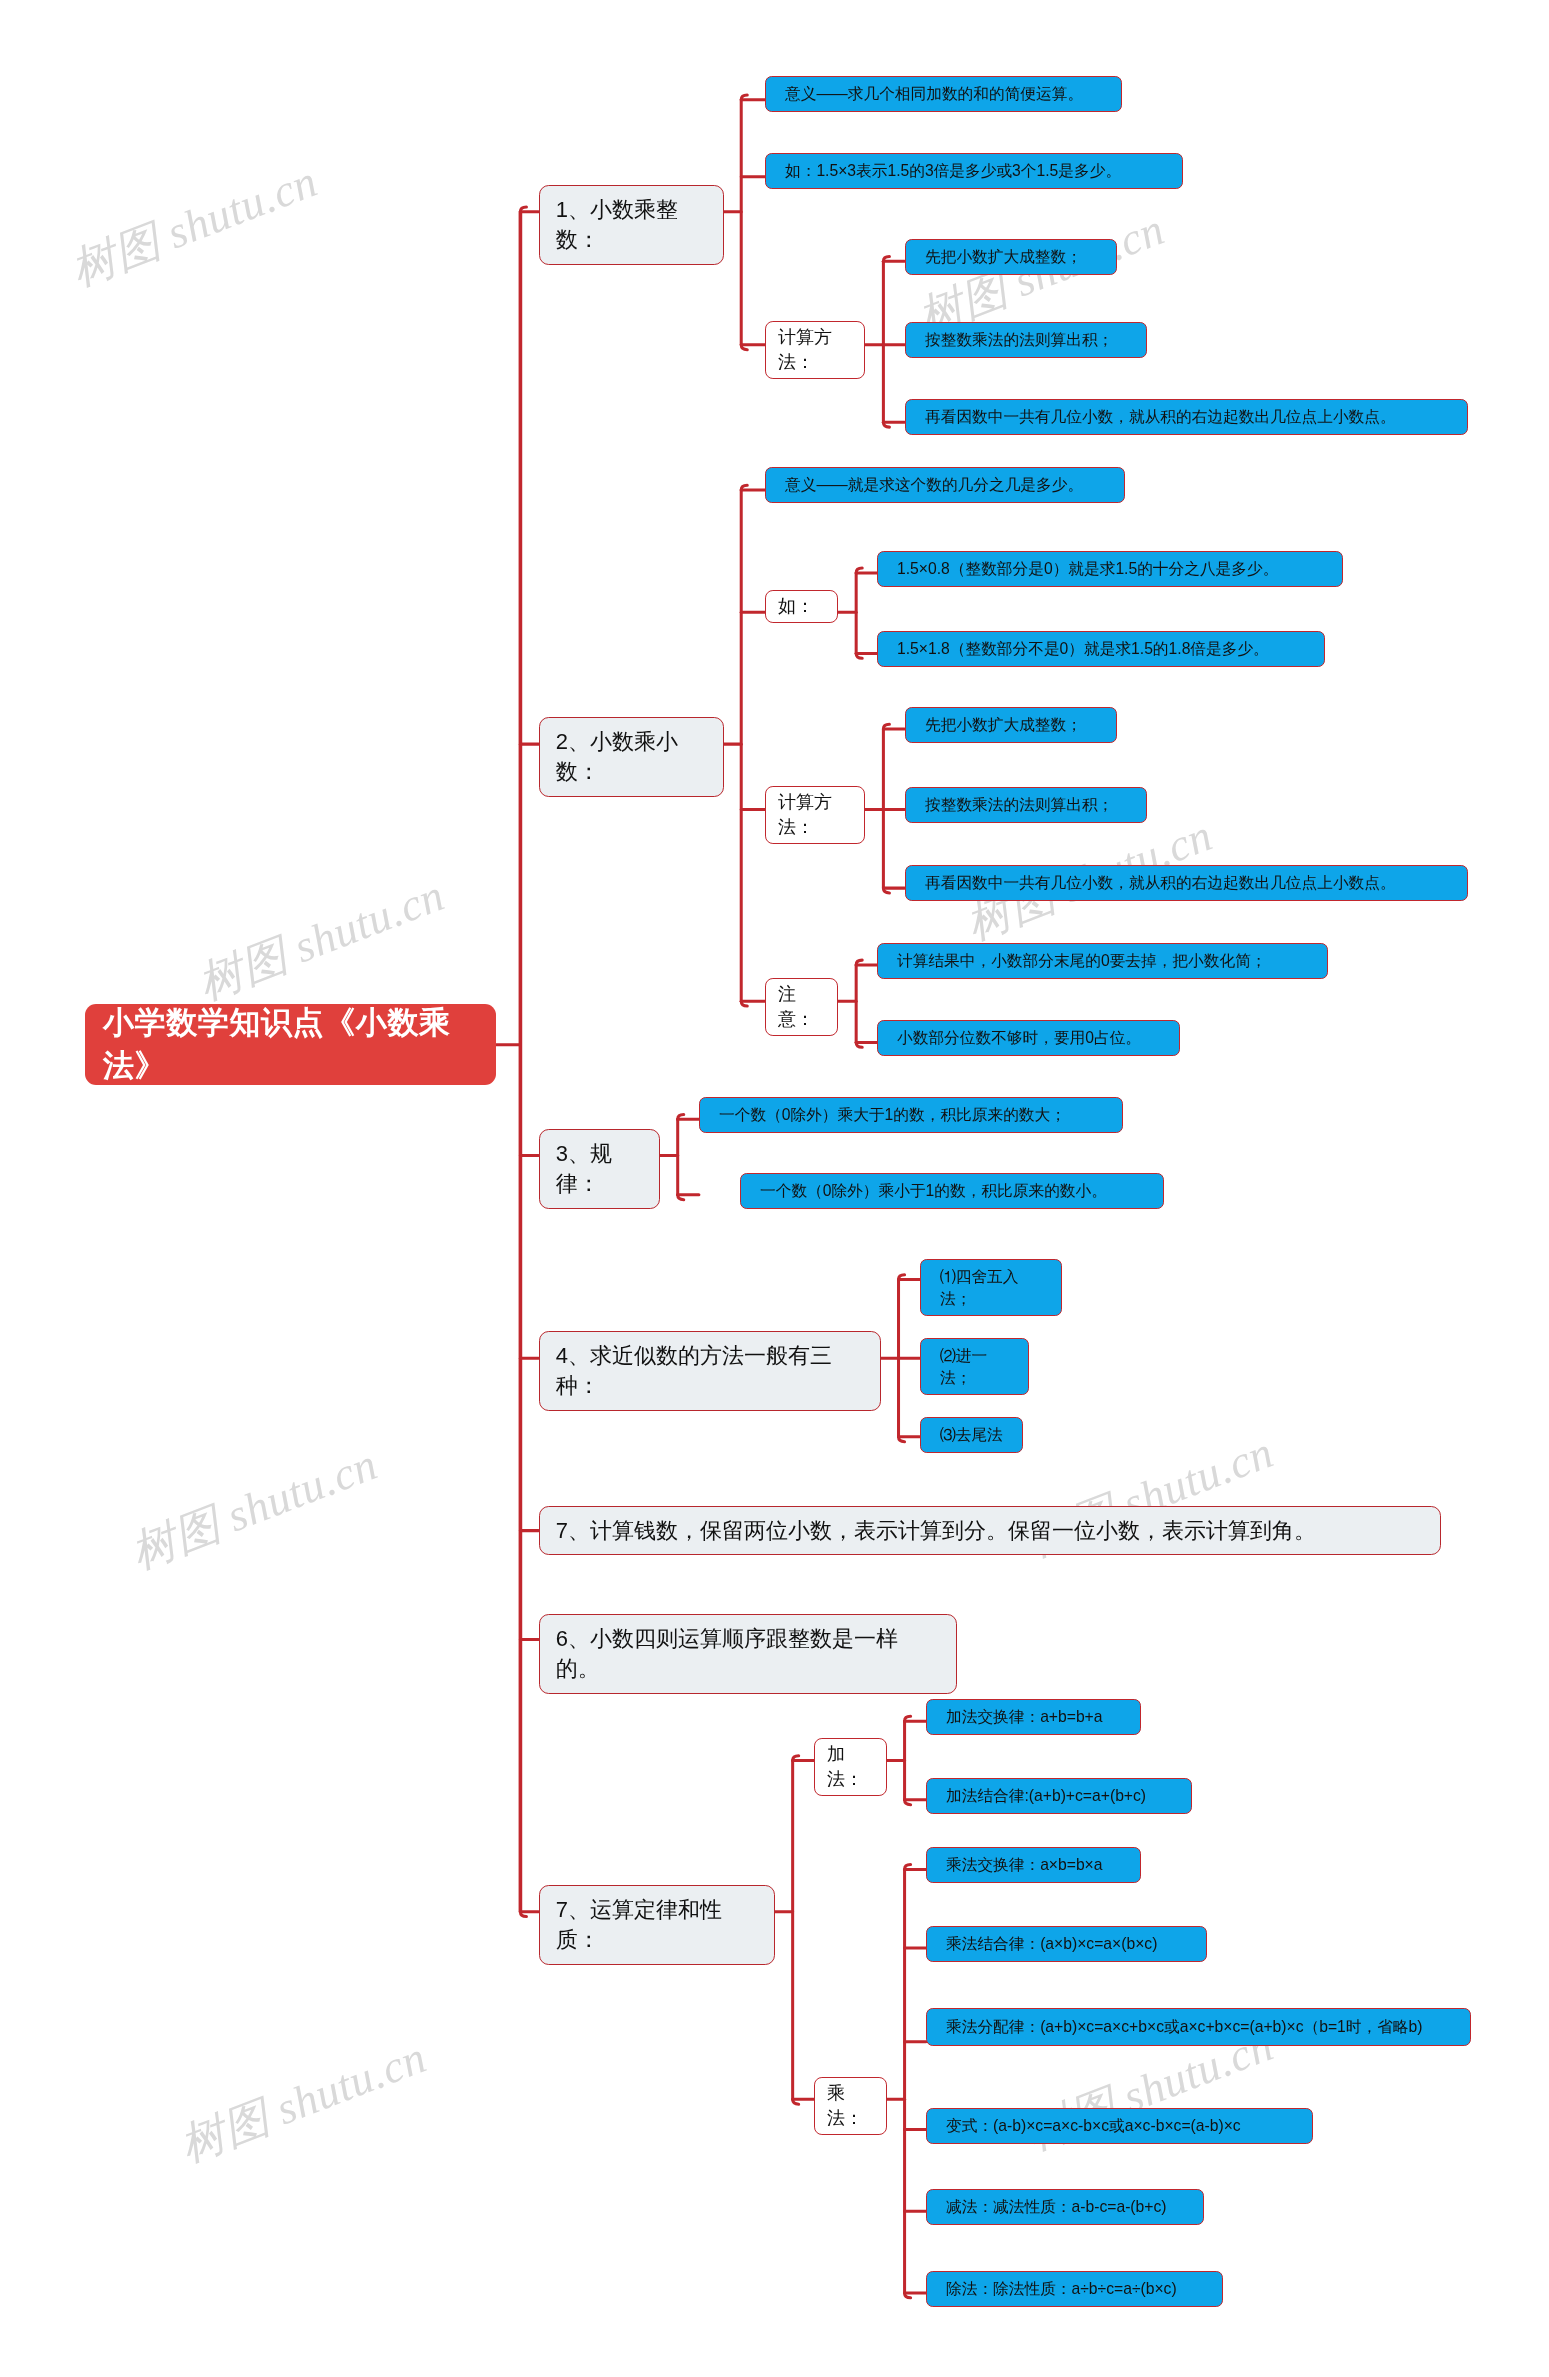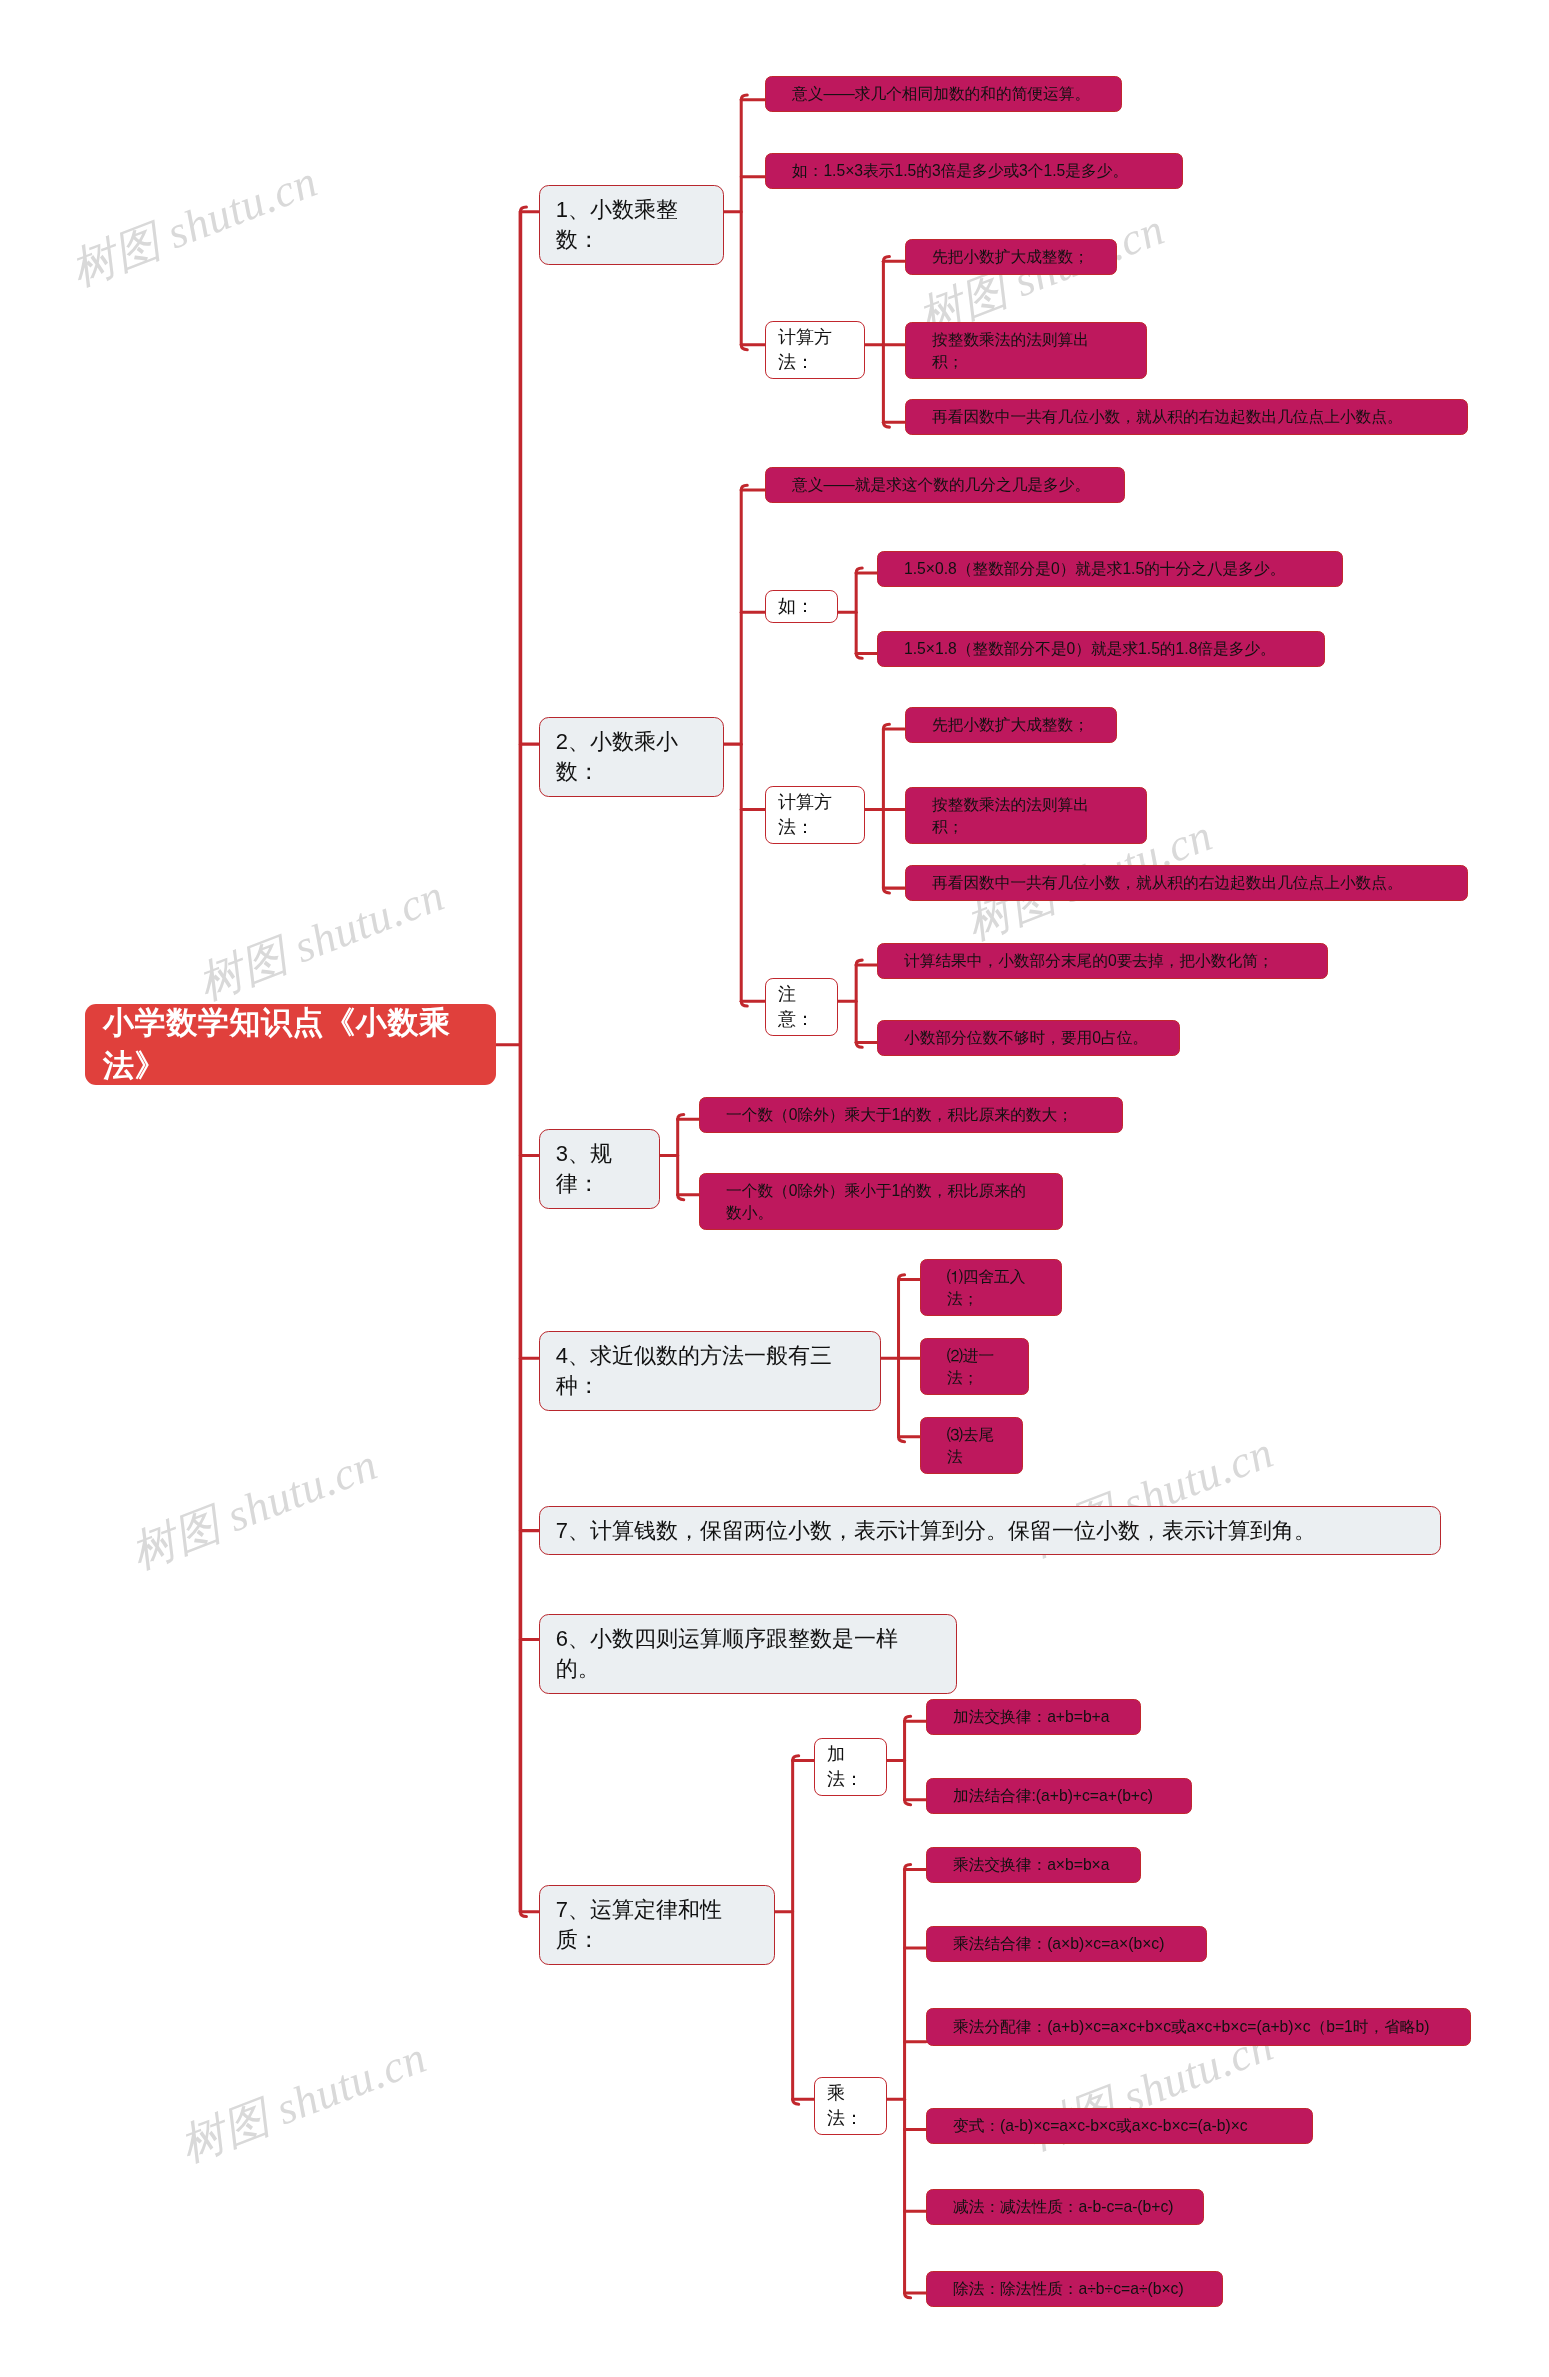--- a/index.html
+++ b/index.html
@@ -60,25 +60,25 @@
     padding:8.5px 15.7px;
   }
   .lvl3 {
     background:#fff;
     font-size:18px;
     border-width:1.8px;
     border-radius:7.9px;
     padding:3px 12px;
   }
   .leaf {
-    background:#be185d;
+    background:#0ea5e9;
     font-size:15.7px;
     border-width:1.2px;
     border-radius:6.7px;
-    padding:6px 26px;
+    padding:6px 19px;
   }
   .two-line { line-height:1.5; }
 </style>
 </head>
 <body>
 
 <div id="canvas">
 
   <div id="wm-layer">
     <div class="wm" style="left:73px;  top:242px;">树图 shutu.cn</div>
@@ -282,21 +282,21 @@
   <div class="node leaf" style="left:877px; top:1020px; width:303px;">
     <span>小数部分位数不够时，要用0占位。</span>
   </div>
 
   <div class="node lvl2" style="left:539px; top:1129px; width:121px;">
     <span>3、规律：</span>
   </div>
   <div class="node leaf" style="left:699px; top:1097px; width:424px;">
     <span>一个数（0除外）乘大于1的数，积比原来的数大；</span>
   </div>
-  <div class="node leaf" style="left:699px; top:1173px; width:364px;">
+  <div class="node leaf" style="left:740px; top:1173px; width:424px;">
     <span>一个数（0除外）乘小于1的数，积比原来的数小。</span>
   </div>
 
   <div class="node lvl2" style="left:539px; top:1331px; width:342px;">
     <span>4、求近似数的方法一般有三种：</span>
   </div>
   <div class="node leaf" style="left:920px; top:1259px; width:142px;">
     <span>⑴四舍五入法；</span>
   </div>
   <div class="node leaf" style="left:920px; top:1338px; width:109px;">

